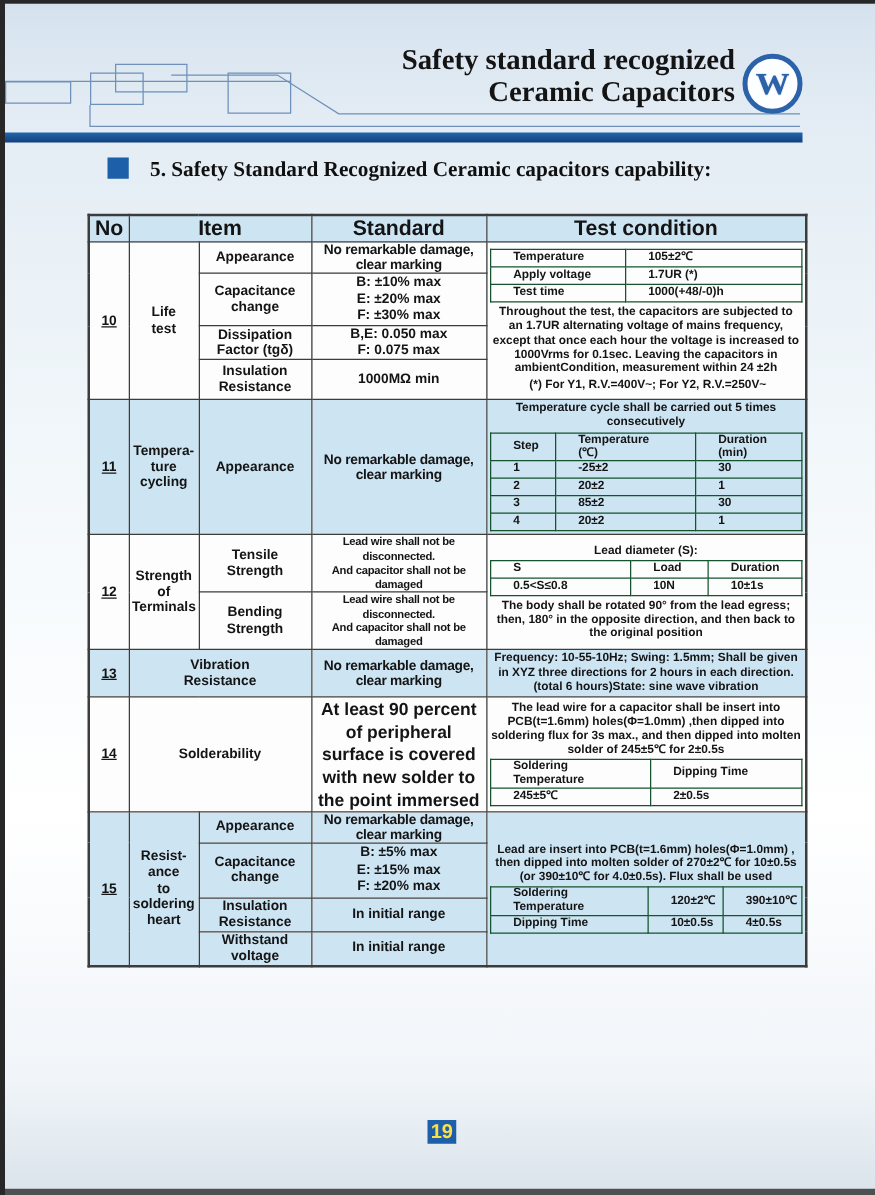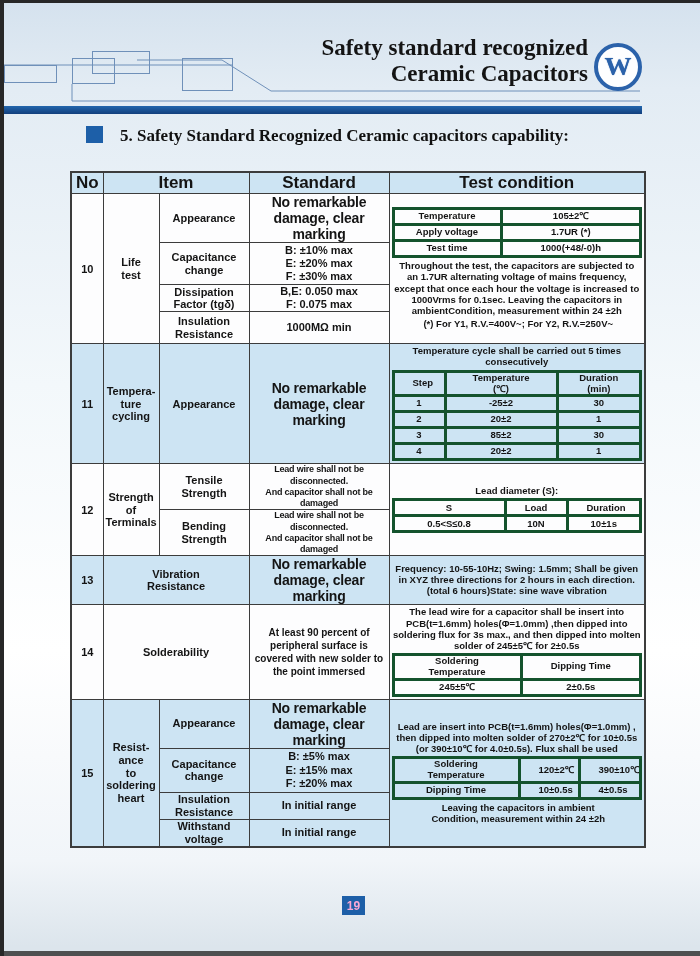--- a/index.html
+++ b/index.html
@@ -20,36 +20,36 @@
   .bullet{width:17px;height:17px;background:#1d5fa8;}
   .stext{font-family:"Liberation Serif",serif;font-weight:bold;font-size:17px;color:#101010;white-space:nowrap;}
 
   table.main{position:absolute;left:66px;top:168px;width:574px;table-layout:fixed;
     border-collapse:collapse;border:2px solid #3c3c3c;color:#141414;}
   table.main th,table.main td{border:1px solid #3c3c3c;padding:0 2px;text-align:center;
     vertical-align:middle;font-weight:bold;overflow:hidden;}
   table.main th{background:#cde4f3;font-size:17px;height:17px;}
   tr.rb>td{background:#cde4f3;}
   tr.rw>td{background:#fdfdfe;}
-  td.no{font-size:11px;}
+  td.no{font-size:11px;text-decoration:underline;}
   td.item{font-size:11px;line-height:1.15;white-space:pre-line;}
-  td.std-sm{font-size:14px;letter-spacing:-0.2px;}
+  td.std-sm{font-size:11px;letter-spacing:-0.2px;}
   td.std-lines{font-size:11px;text-align:left;white-space:pre-line;line-height:1.2;padding-left:6px;}
   td.std-sm2{font-size:9px;letter-spacing:-0.2px;line-height:1.25;white-space:pre-line;}
-  td.std-just{font-size:10px;text-align:justify;padding:2px 5px;line-height:1.3;}
+  td.std-just{font-size:14px;text-align:justify;padding:2px 5px;line-height:1.3;}
   td.cond{vertical-align:top;text-align:left;font-size:9.5px;line-height:1.17;padding:2px 3px;}
   td.cond.mid{vertical-align:middle;}
   .ctext{margin:1px 1px 2px 1px;}
   .note{white-space:pre-line;padding-left:3px;}
   table.itab{border-collapse:collapse;width:100%;margin:1px 0 2px 0;table-layout:fixed;}
-  table.itab td{border:3px solid #14532d;font-size:9.5px;font-weight:bold;text-align:center;
+  table.itab td{border:1px solid #14532d;font-size:9.5px;font-weight:bold;text-align:left;
     padding:0 18px;height:13px;line-height:1.15;}
   .pagenum{position:absolute;left:338px;top:893px;width:23px;height:19px;background:#1d5fa8;
     display:flex;align-items:center;justify-content:center;}
-  .pagenum span{color:#f9a8d4;font-size:12px;font-weight:bold;}
+  .pagenum span{color:#fde047;font-size:16px;font-weight:bold;}
   .bottom-strip{position:absolute;left:-4px;bottom:0;width:704px;height:5px;background:#4e4f50;}
 </style>
 </head>
 <body>
 
 <div class="page">
 
   <svg class="deco" width="700" height="120" viewBox="0 0 700 120">
     <g fill="none" stroke="#6f90b9" stroke-width="1">
       <line x1="0" y1="62" x2="228" y2="62"></line>
@@ -212,20 +212,21 @@
             <td>Load</td>
             <td>Duration</td>
           </tr>
           <tr>
             <td>0.5&lt;S≤0.8</td>
             <td>10N</td>
             <td>10±1s</td>
           </tr>
         </tbody>
             </table>
+        <div class="ctext">The body shall be rotated 90° from the lead egress; then, 180° in the opposite direction, and then back to the original position</div>
       </td>
     </tr>
     <tr class="rw" style="height:40px">
       <td class="item">Bending
 Strength</td>
       <td class="std-sm2">Lead wire shall not be disconnected.
 And capacitor shall not be damaged</td>
     </tr>
 
     <tr class="rb" style="height:37px">
@@ -286,22 +287,20 @@
             <td>120±2℃</td>
             <td>390±10℃</td>
           </tr>
           <tr>
             <td>Dipping Time</td>
             <td>10±0.5s</td>
             <td>4±0.5s</td>
           </tr>
         </tbody>
             </table>
-        <div class="ctext note">Leaving the capacitors in ambient
-Condition, measurement within 24 ±2h</div>
       </td>
     </tr>
     <tr class="rb" style="height:44px">
       <td class="item">Capacitance
 change</td>
       <td class="std-lines">B: ±5% max
 E: ±15% max
 F: ±20% max</td>
     </tr>
     <tr class="rb" style="height:27px">

